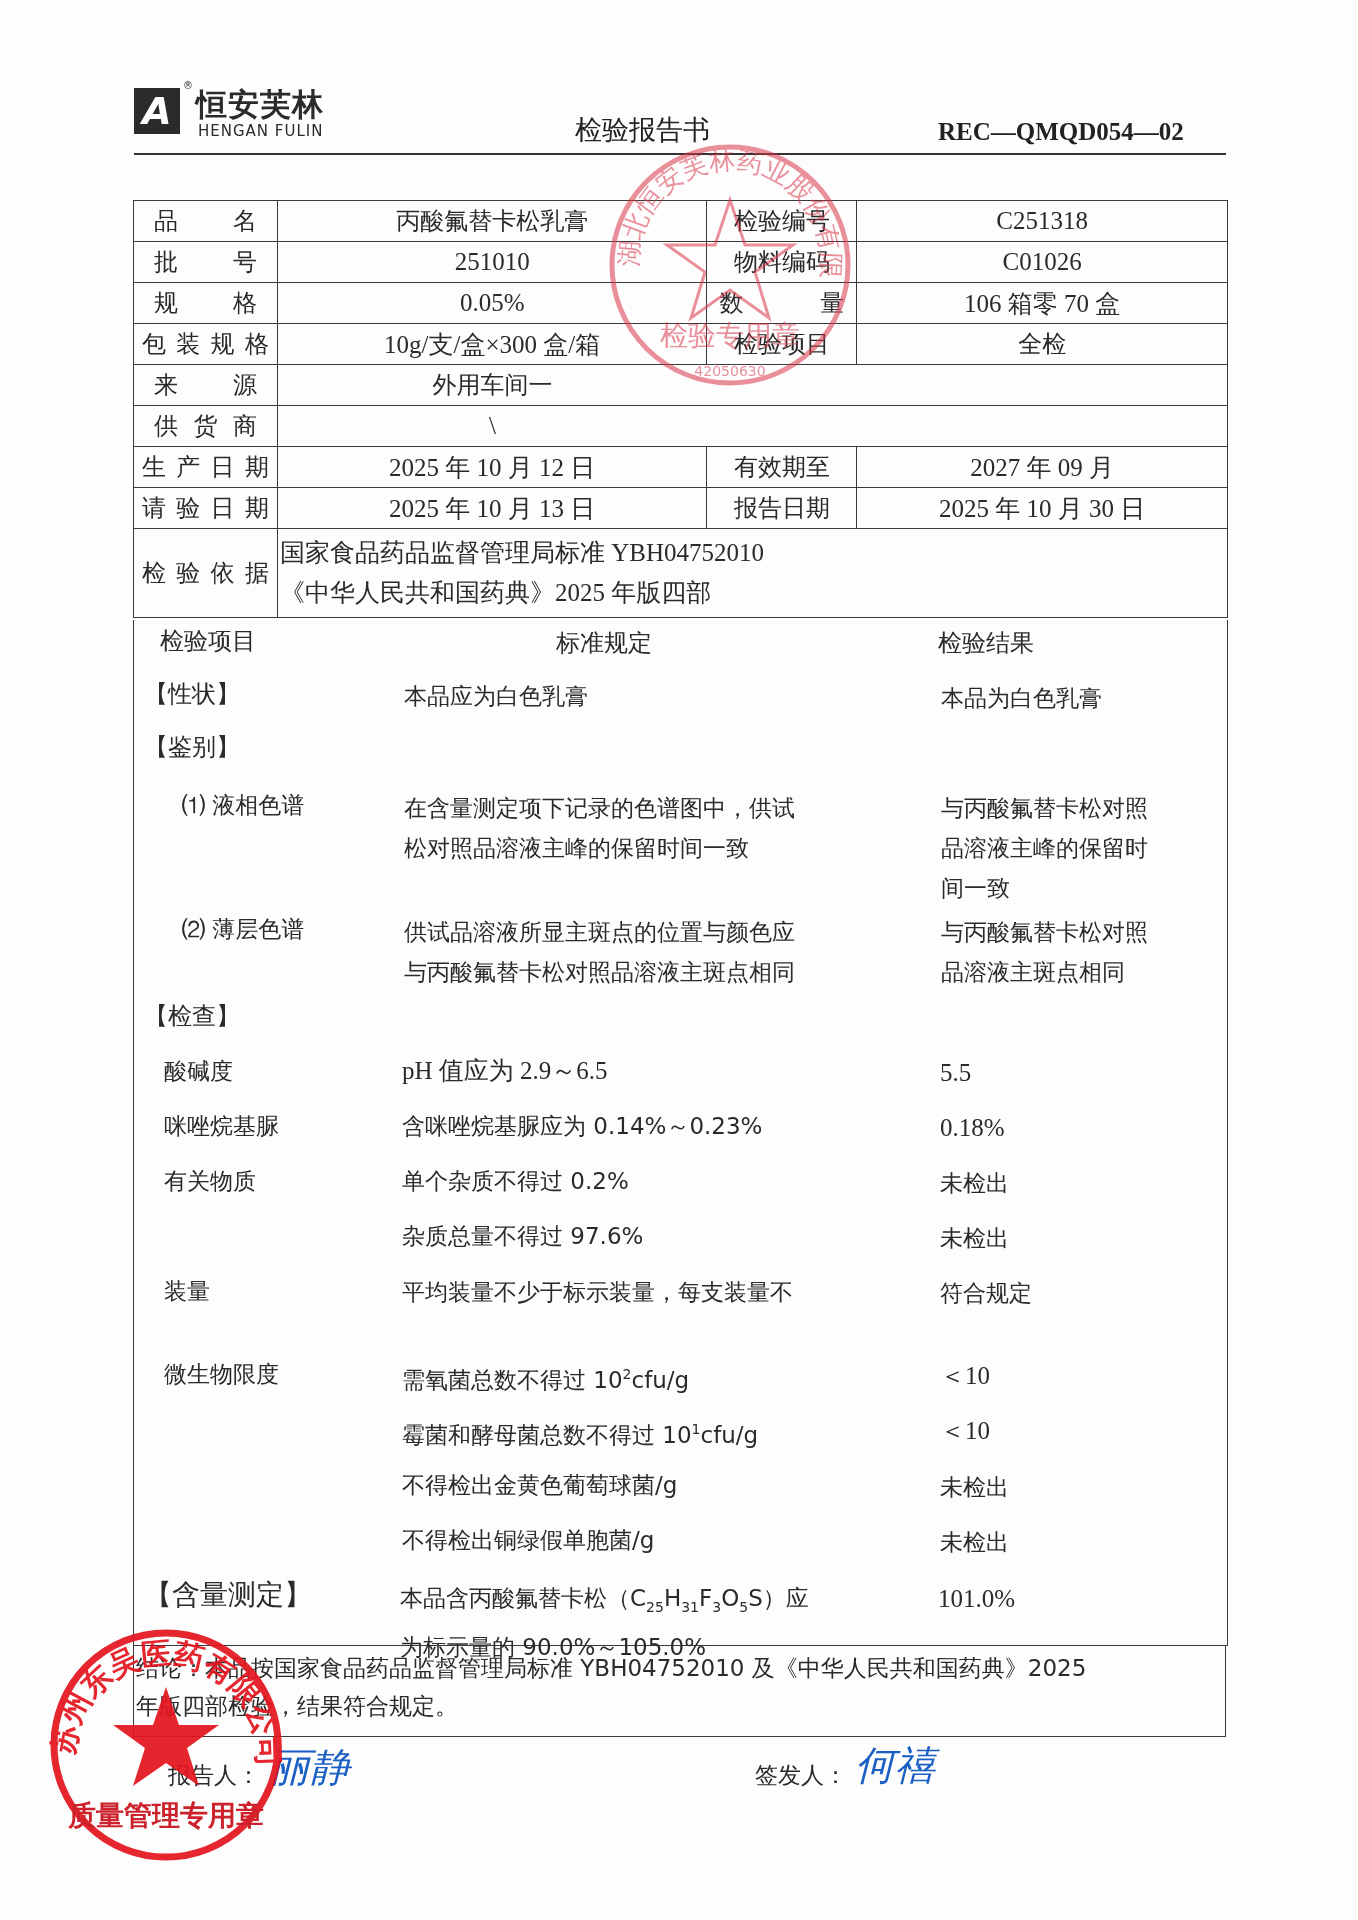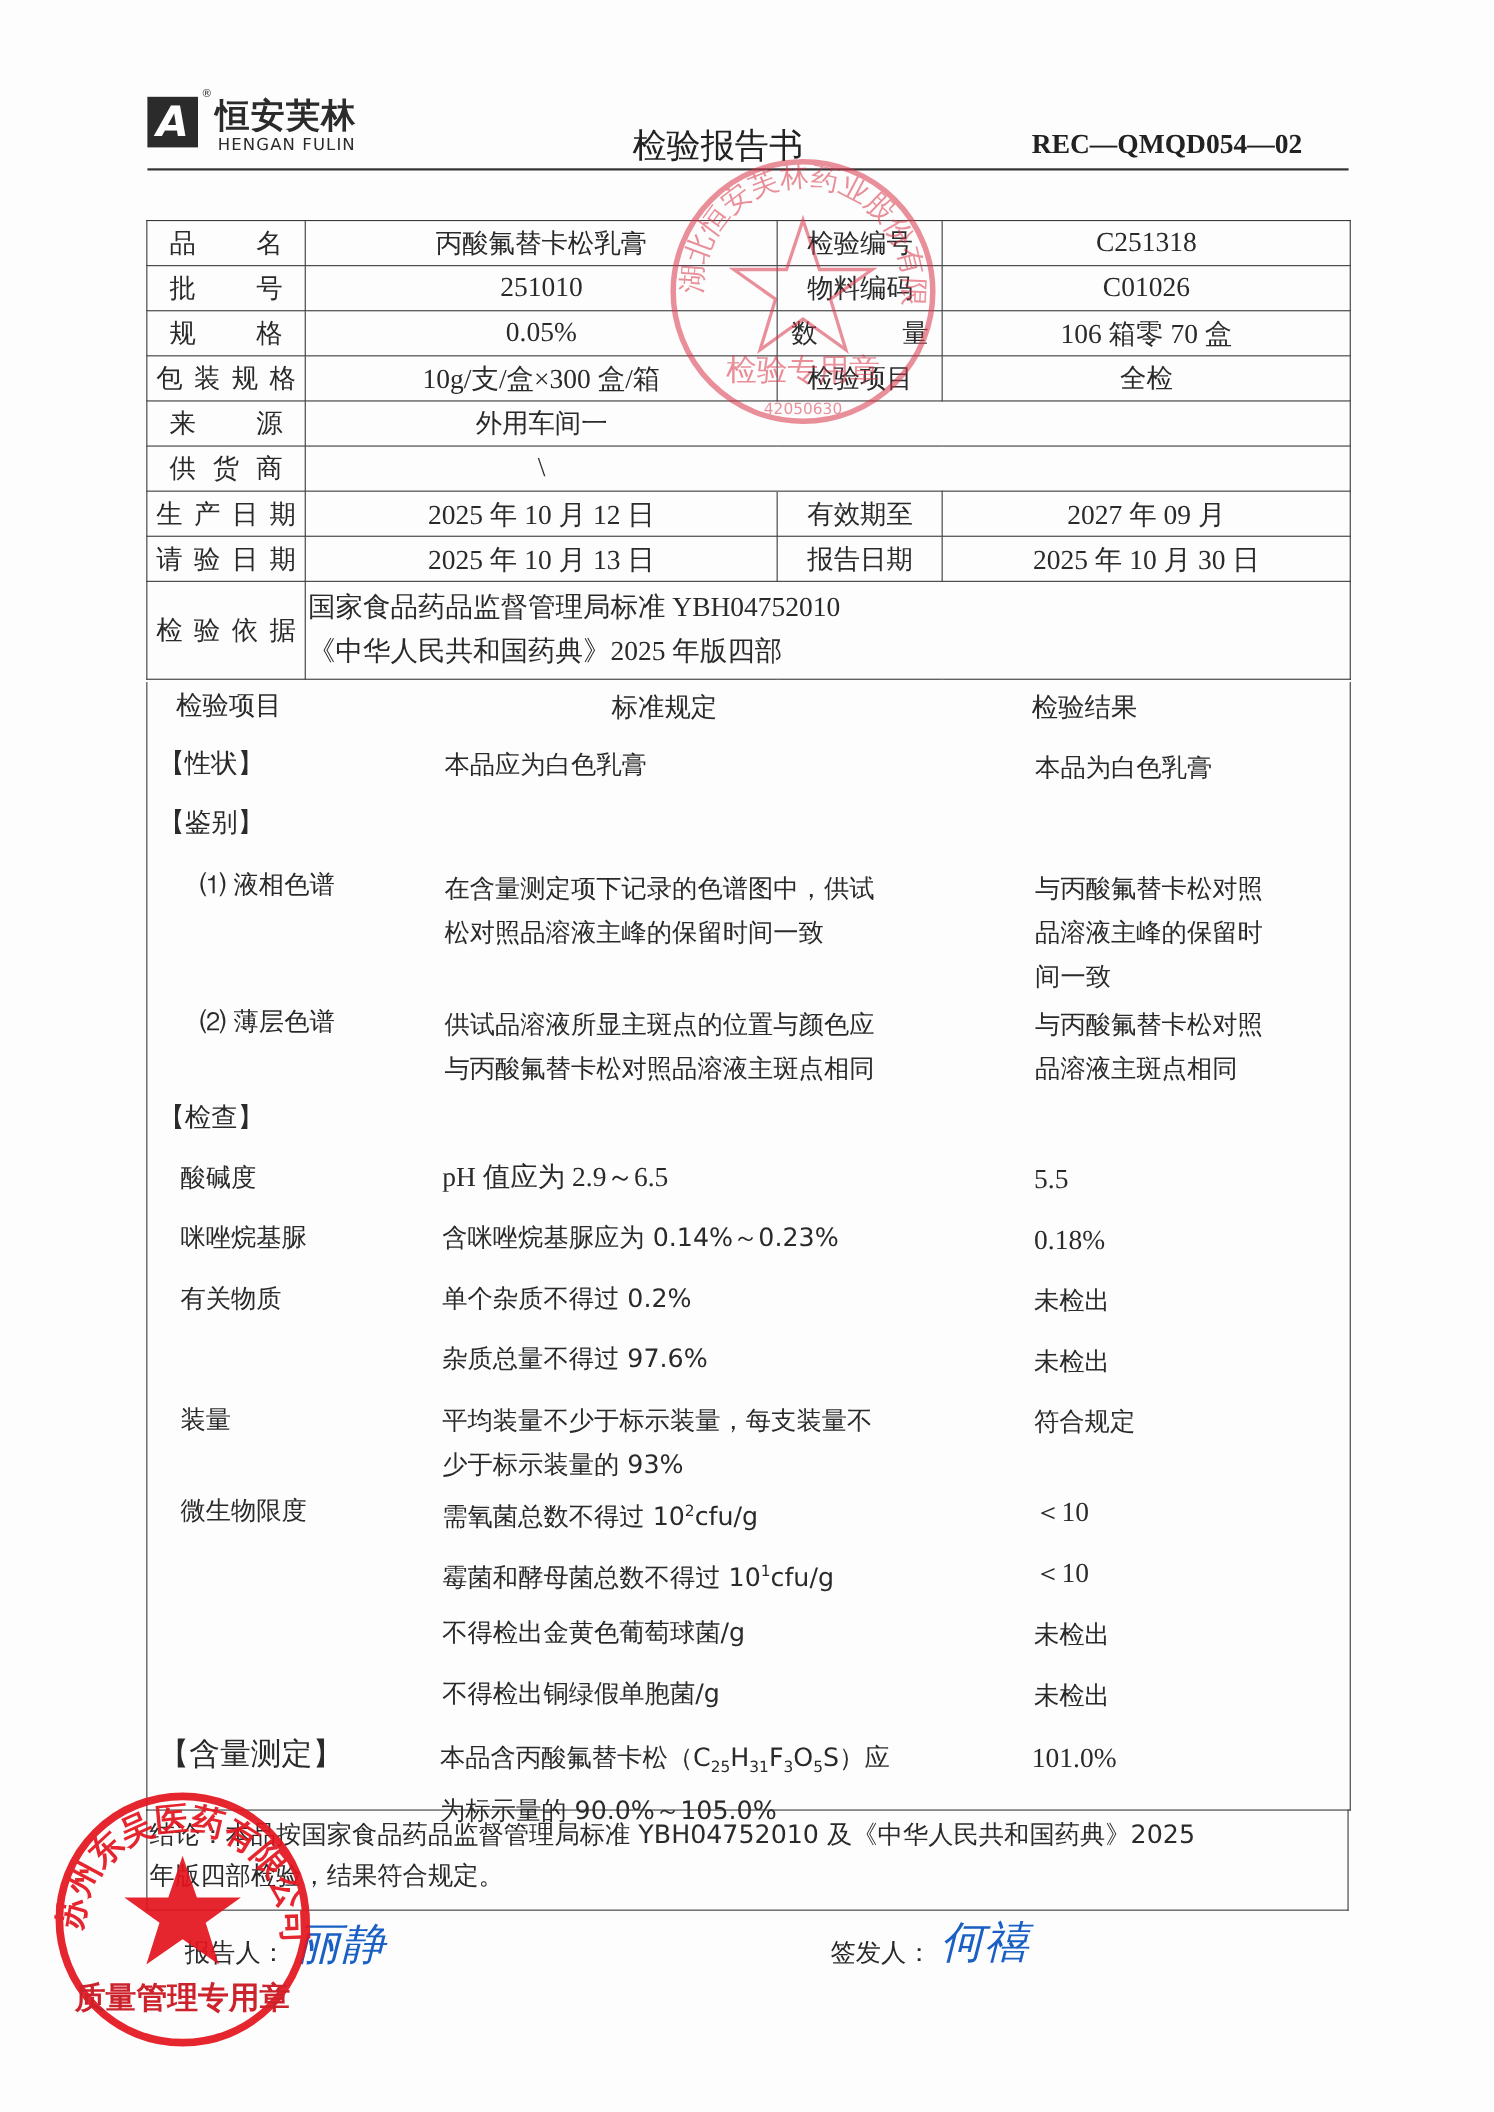--- a/index.html
+++ b/index.html
@@ -7,21 +7,21 @@
     width: 1358px; height: 1920px; background: #fdfdfd; position: relative; overflow: hidden;
     font-family: "DejaVu Serif", "Liberation Serif", serif; color: #2a2a2a;
   }
   .abs { position: absolute; }
   
   .logo-box { left: 134px; top: 88px; width: 46px; height: 46px; background: #2b2b2b; }
   .logo-box .glyph { position: absolute; left: 0; top: 0; width: 46px; height: 46px; color: #fff; font-family: "DejaVu Sans", sans-serif; font-weight: bold; font-style: italic; font-size: 38px; line-height: 46px; text-align: center; }
   .logo-reg { left: 183px; top: 80px; font-size: 10px; font-family: "DejaVu Sans", sans-serif; color: #333; }
   .logo-cn { left: 196px; top: 84px; font-family: "DejaVu Sans", sans-serif; font-weight: bold; font-size: 31px; letter-spacing: 1px; color: #2b2b2b; }
   .logo-en { left: 198px; top: 122px; font-family: "DejaVu Sans", sans-serif; font-size: 15px; letter-spacing: 1px; color: #2b2b2b; }
-  .doc-title { left: 575px; top: 112px; font-family: "DejaVu Sans", sans-serif; font-size: 31px; color: #222; }
+  .doc-title { left: 575px; top: 112px; font-family: "DejaVu Sans", sans-serif; font-size: 27px; color: #222; }
   .doc-code { left: 938px; top: 118px; font-family: "Liberation Serif", serif; font-weight: bold; font-size: 25px; color: #222; }
   .header-rule { left: 134px; top: 153px; width: 1092px; height: 2px; background: #333; }
 
   
   table.info { position: absolute; left: 133px; top: 200px; width: 1095px; border-collapse: collapse; font-size: 23px; }
   table.info td { border: 1.5px solid #3a3a3a; height: 40px; padding: 0 6px; text-align: center; white-space: nowrap; font-family: "DejaVu Sans", sans-serif; }
   table.info td.val { font-family: "Liberation Serif", serif; font-size: 25px; }
   table.info td.lab { text-align: justify; text-align-last: justify; padding: 0 20px; font-size: 24px; }
   table.info td.lab2 { padding: 0 12px; font-size: 24px; }
   table.info td.basis { text-align: left; padding: 4px 2px; line-height: 40px; font-family: "Liberation Serif", serif; font-size: 25px; }
@@ -156,21 +156,20 @@
 
   <div class="r-text" style="left:30px;top:542px">有关物质</div>
   <div class="r-text" style="left:268px;top:542px">单个杂质不得过 0.2%</div>
   <div class="r-text" style="left:806px;top:544px">未检出</div>
   <div class="r-text" style="left:268px;top:597px">杂质总量不得过 97.6%</div>
   <div class="r-text" style="left:806px;top:599px">未检出</div>
 
   <div class="r-text" style="left:30px;top:652px">装量</div>
   <div class="r-text" style="left:268px;top:652px;line-height:40px">
     <div>平均装量不少于标示装量，每支装量不</div>
-    <div>少于标示装量的 93%</div>
   </div>
   <div class="r-text" style="left:806px;top:654px">符合规定</div>
 
   <div class="r-text" style="left:30px;top:735px">微生物限度</div>
   <div class="r-text" style="left:268px;top:735px"><span>需氧菌总数不得过 10</span><sup>2</sup><span>cfu/g</span></div>
   <div class="r-text r-num" style="left:806px;top:737px">＜10</div>
 
   <div class="r-text" style="left:268px;top:790px"><span>霉菌和酵母菌总数不得过 10</span><sup>1</sup><span>cfu/g</span></div>
   <div class="r-text r-num" style="left:806px;top:792px">＜10</div>
 

